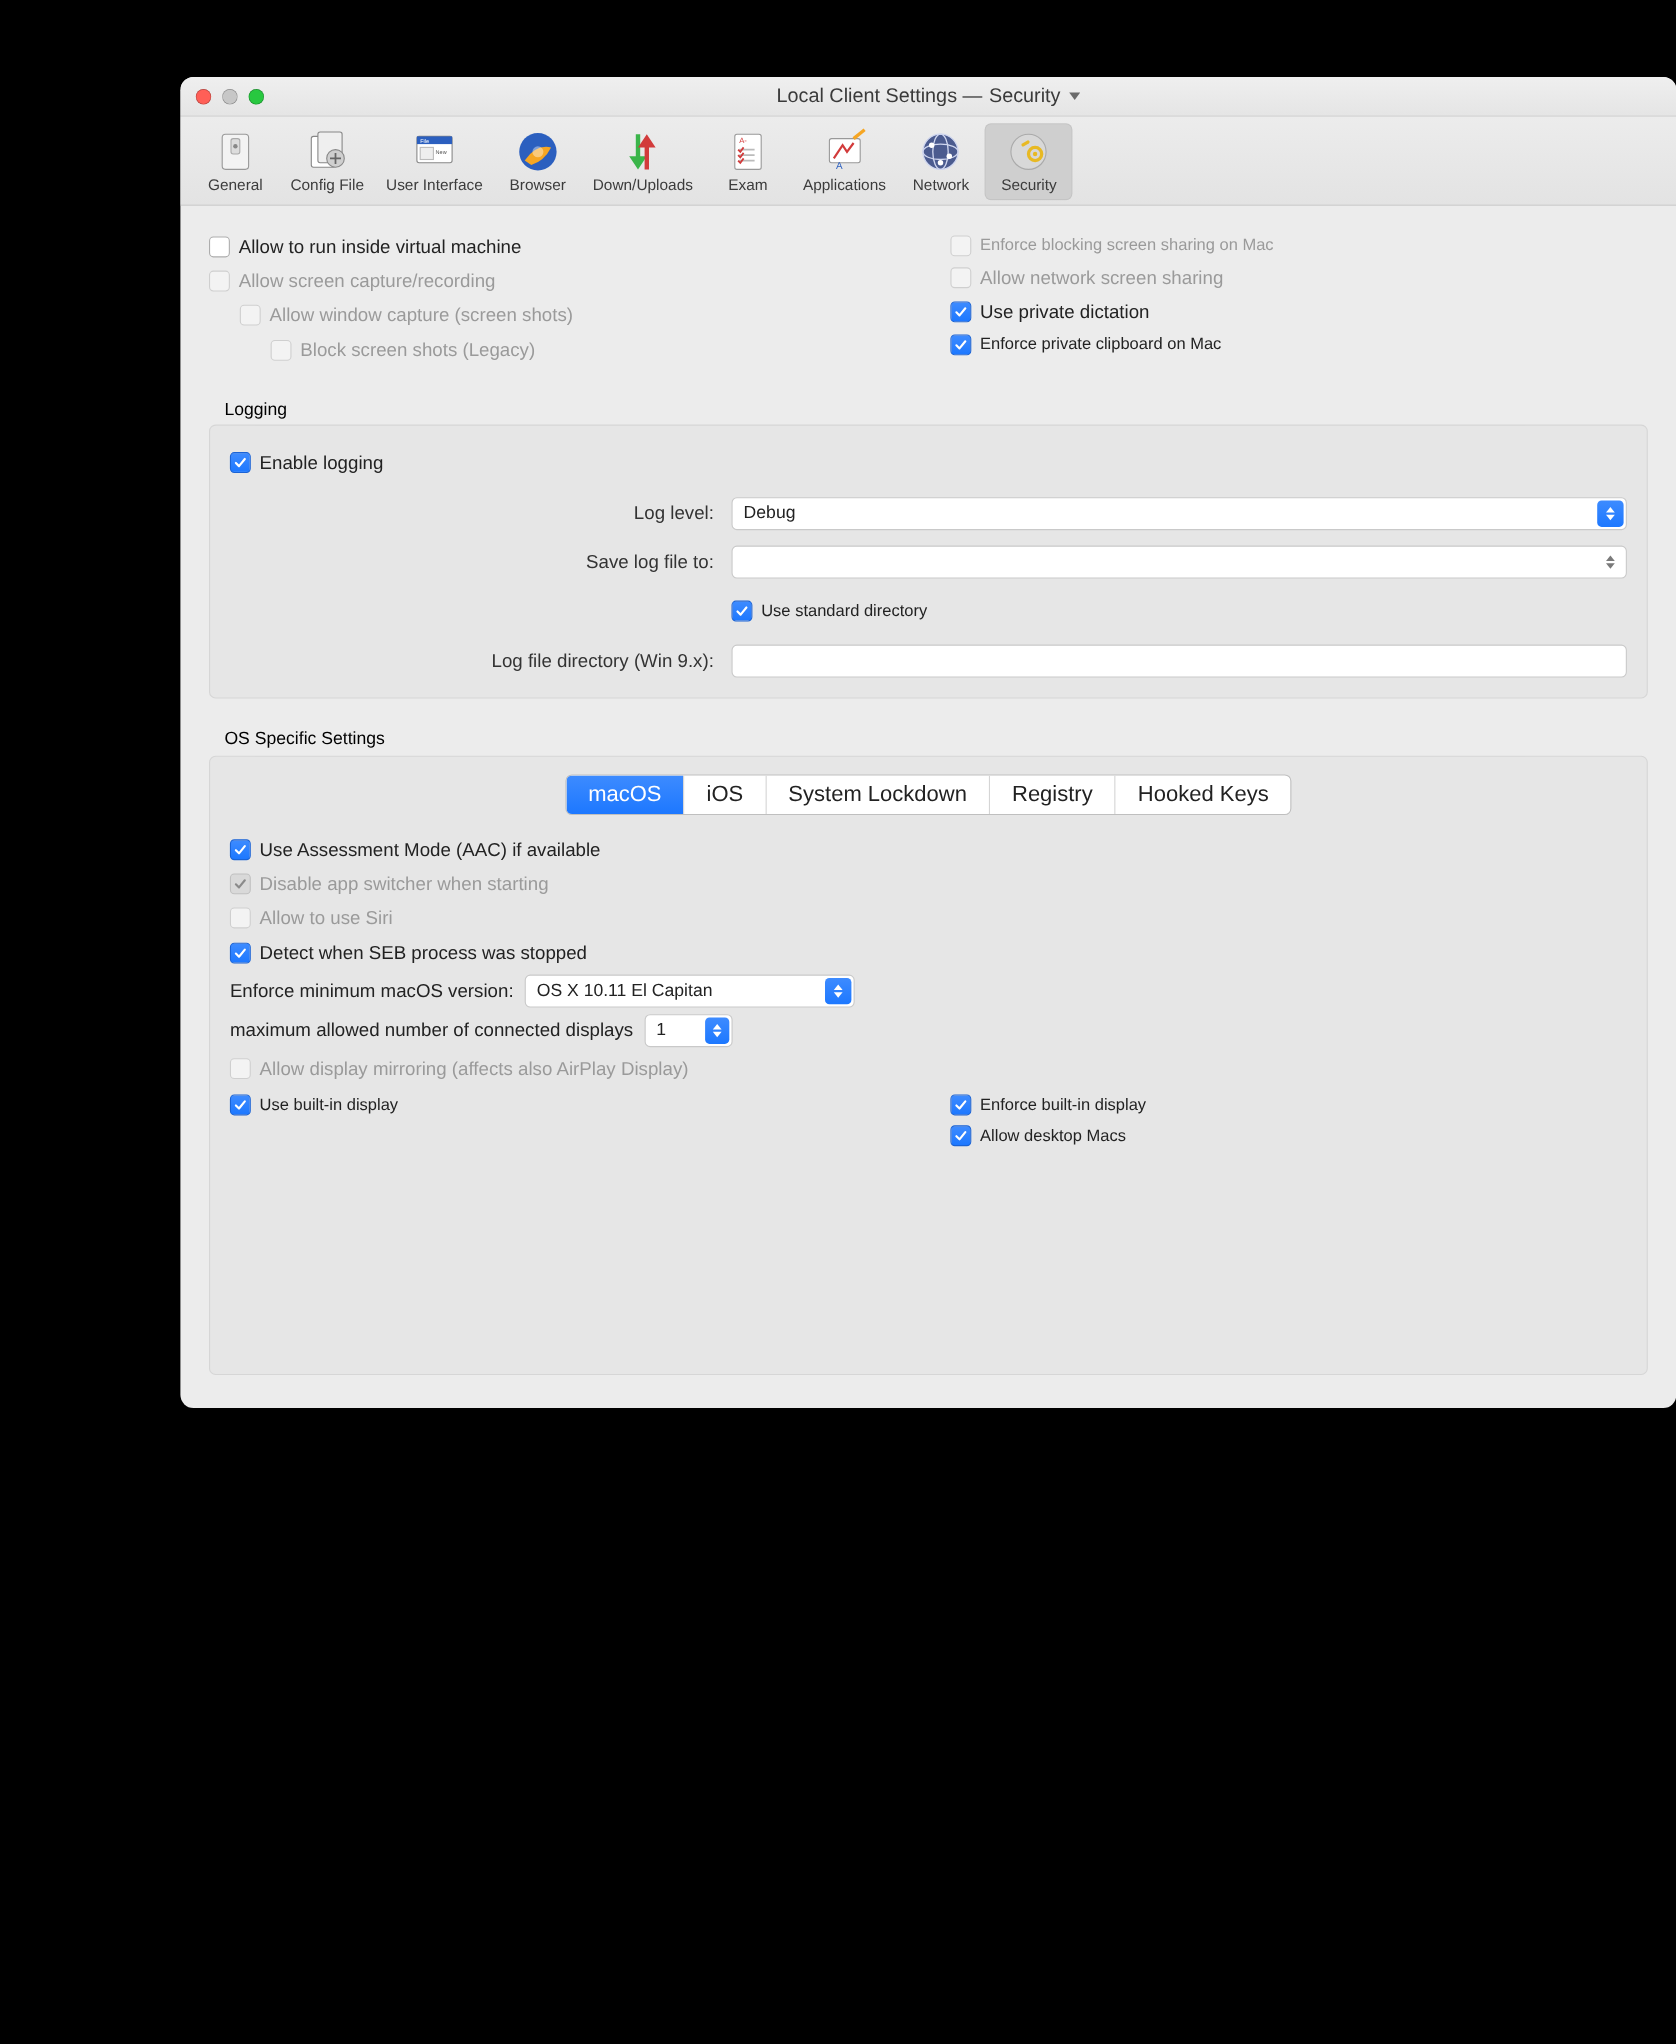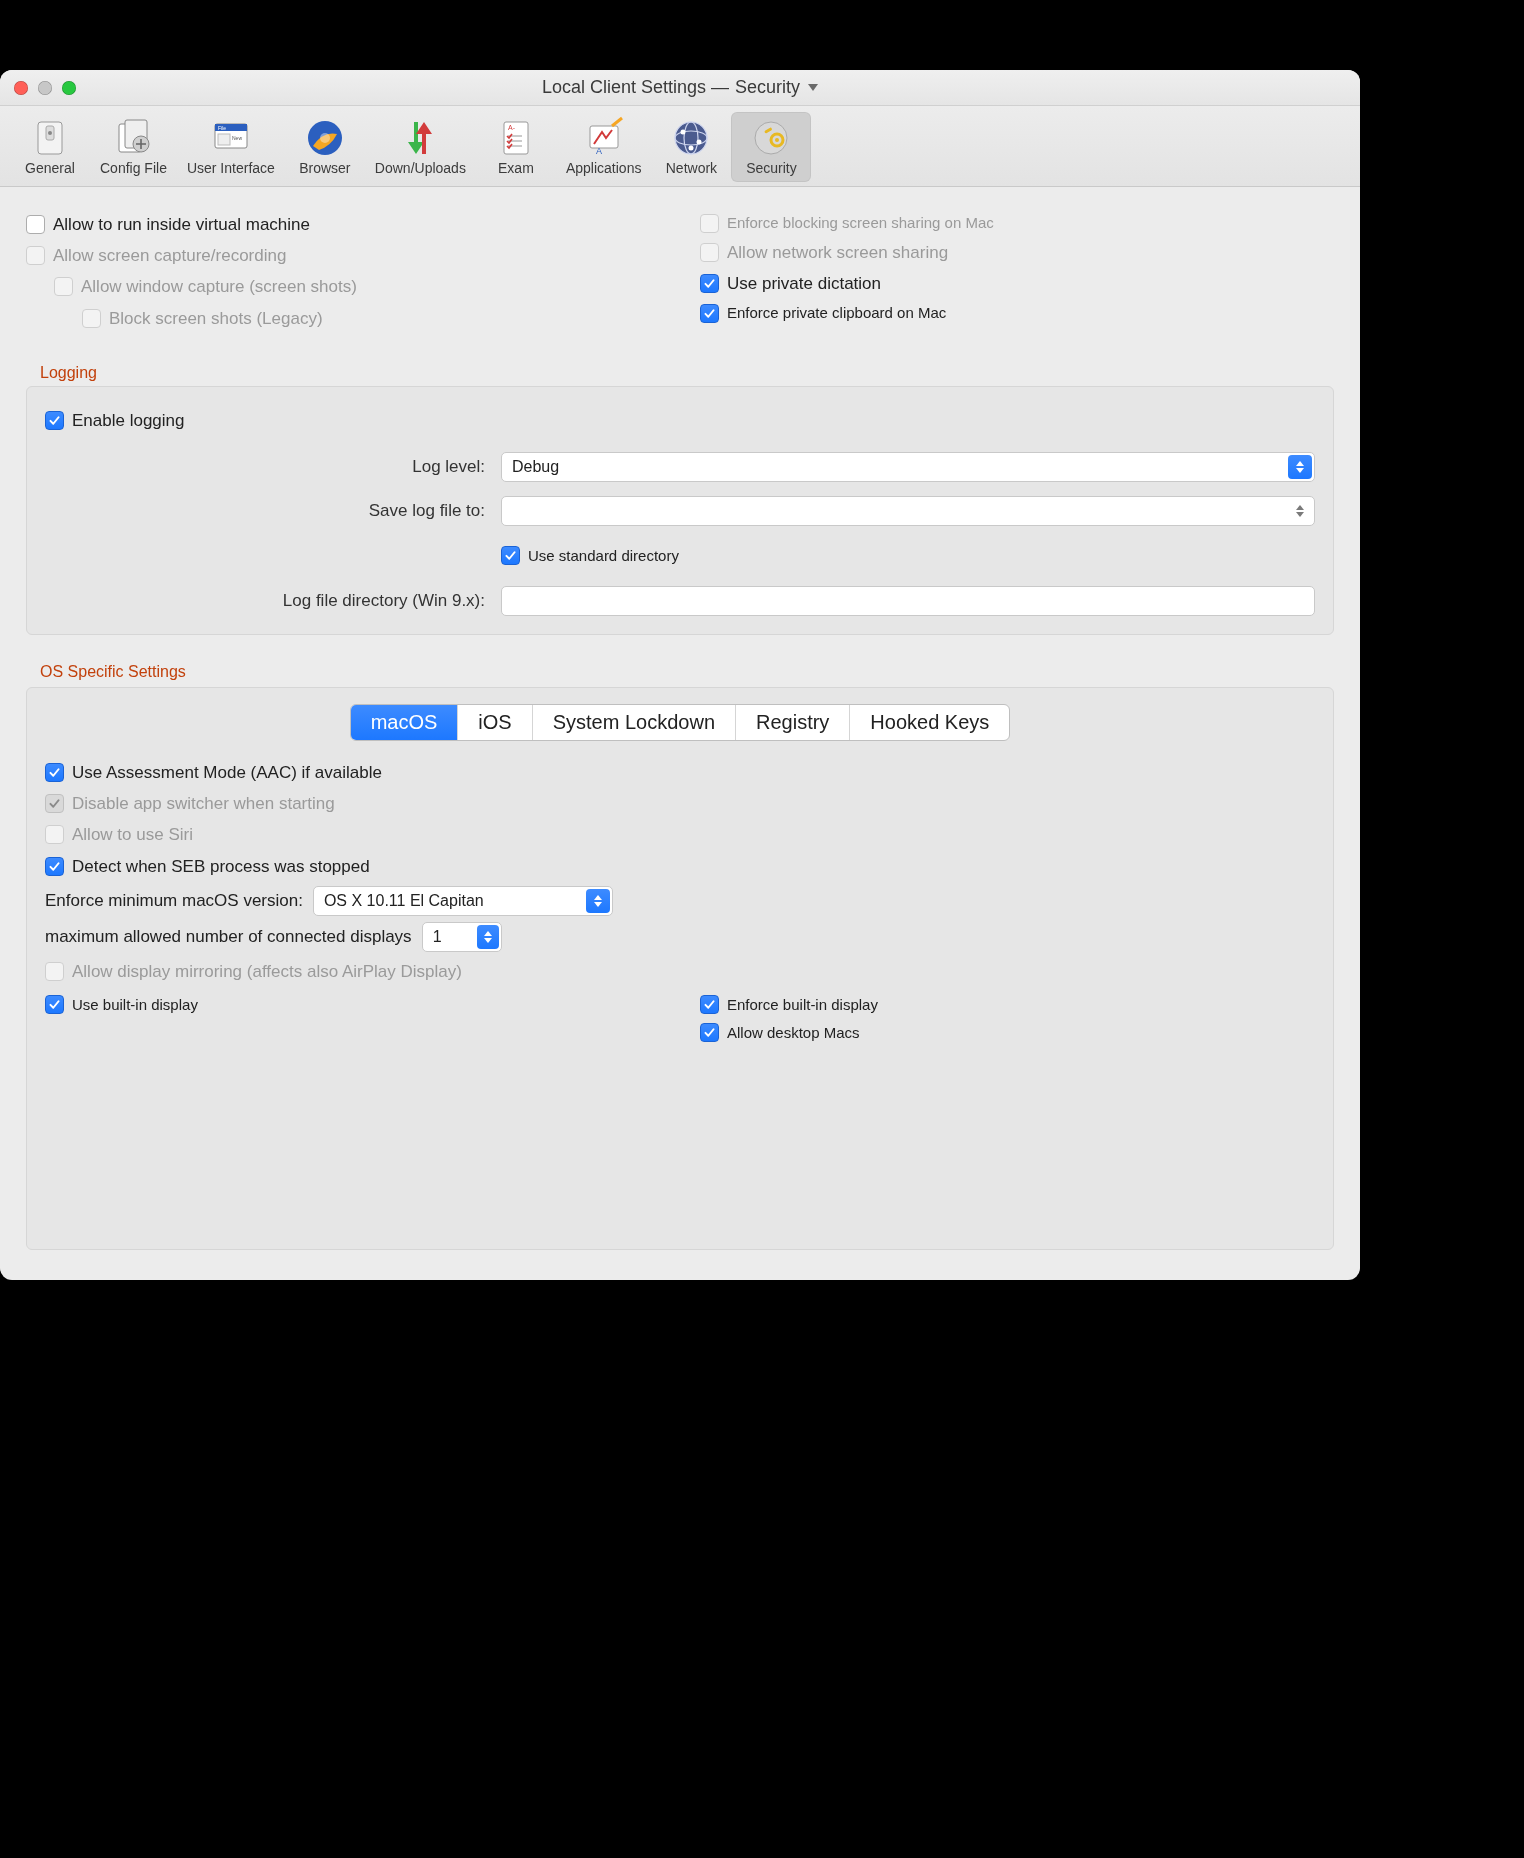--- a/index.html
+++ b/index.html
@@ -12,21 +12,21 @@
     --border:#bcbcbc;
     --titlebar-height:36px;
   }
   *{box-sizing:border-box;}
   html,body{
     margin:0;padding:0;background:#000;
     font-family:-apple-system,BlinkMacSystemFont,"Helvetica Neue",Arial,sans-serif;
     font-size:13px;color:var(--text);
   }
   .stage{
-    width:1524px;height:1792px;position:relative;display:flex;align-items:flex-start;justify-content:flex-start;
+    width:1524px;height:1792px;position:relative;display:flex;align-items:flex-start;justify-content:flex-end;
   }
   .window{
     width:1360px;margin-top:70px;background:var(--win-bg);
     border-radius:12px;box-shadow:0 30px 80px rgba(0,0,0,.55),0 0 0 1px rgba(0,0,0,.25);
     overflow:hidden;
   }
   
   .titlebar{
     height:var(--titlebar-height);
     display:flex;align-items:center;position:relative;
@@ -67,21 +67,21 @@
   }
   .chkbox.disabled{background:#f3f3f3;border-color:#cfcfcf;}
   .chkbox.checked{background:linear-gradient(#3d8bff,#1d78ff);border-color:#1a63d6;}
   .chkbox.checked svg{display:block;}
   .chkbox svg{display:none;width:13px;height:13px;}
   .chkbox.checked-disabled{background:#d9d9d9;border-color:#c0c0c0;}
   .chkbox.checked-disabled svg{display:block;}
   .chkbox.checked-disabled svg polyline{stroke:#8a8a8a;}
   .lbl{color:var(--text);}
   .lbl.disabled{color:var(--disabled);}
-  .section-label{font-size:16px;color:#c2410c;margin:28px 0 4px 14px;}
+  .section-label{font-size:16px;color:#000000;margin:28px 0 4px 14px;}
   .groupbox{
     background:var(--group-bg);border:1px solid #d6d6d6;border-radius:6px;padding:16px 18px 18px 18px;
   }
   .logging-grid{display:grid;grid-template-columns:440px 1fr;row-gap:14px;column-gap:16px;align-items:center;}
   .logging-grid .rlabel{text-align:right;font-size:17px;color:#333;}
   .select{
     position:relative;height:30px;background:#fff;border:1px solid #c9c9c9;border-radius:5px;
     display:flex;align-items:center;padding:0 34px 0 10px;font-size:16px;color:#222;
   }
   .select .caret{

